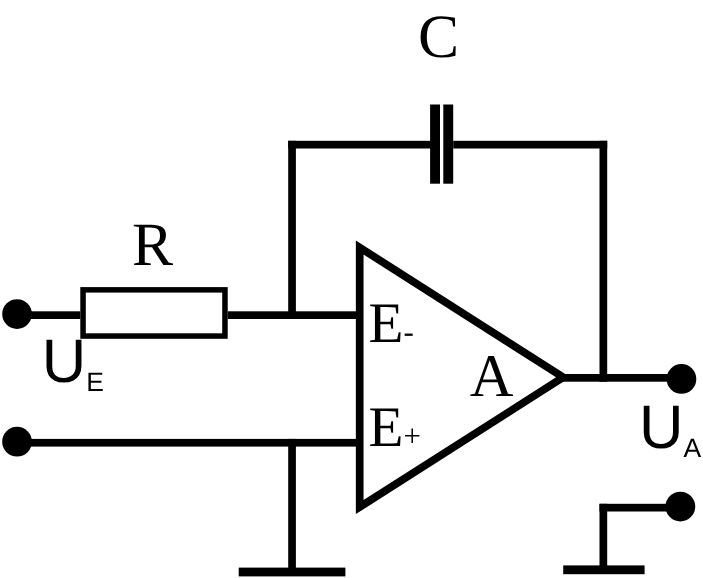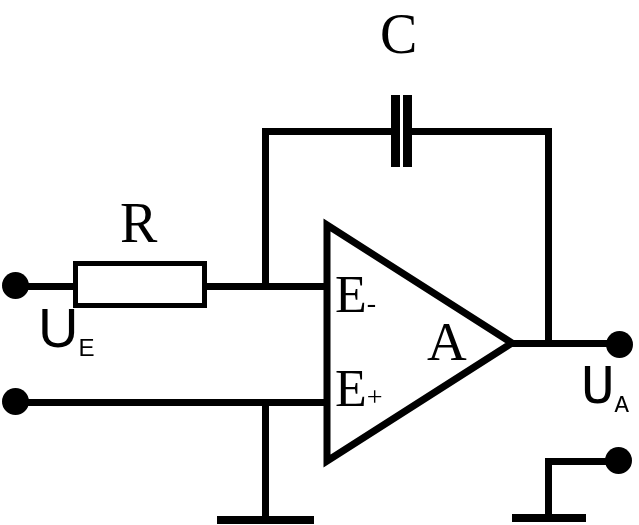--- a/index.html
+++ b/index.html
@@ -100,15 +100,15 @@
   <div class="lbl serif" style="left:120px; top:195px; font-size:56px;">R</div>
 
   <div class="lbl serif" style="left:335px; top:269px; font-size:52px;"><span>E</span><span class="opsub">-</span></div>
 
   <div class="lbl serif" style="left:335px; top:363px; font-size:52px;"><span>E</span><span class="opsub">+</span></div>
 
   <div class="lbl serif" style="left:427px; top:314px; font-size:55px;">A</div>
 
   <div class="lbl sans" style="left:38px; top:300px; font-size:56px;"><span>U</span><span class="vsub">E</span></div>
 
-  <div class="lbl sans" style="left:581px; top:360px; font-size:56px;font-family:Liberation Mono, monospace;"><span>U</span><span class="vsub">A</span></div>
+  <div class="lbl sans" style="left:581px; top:360px; font-size:56px;"><span>U</span><span class="vsub">A</span></div>
 
 </div>
 
 </body></html>

